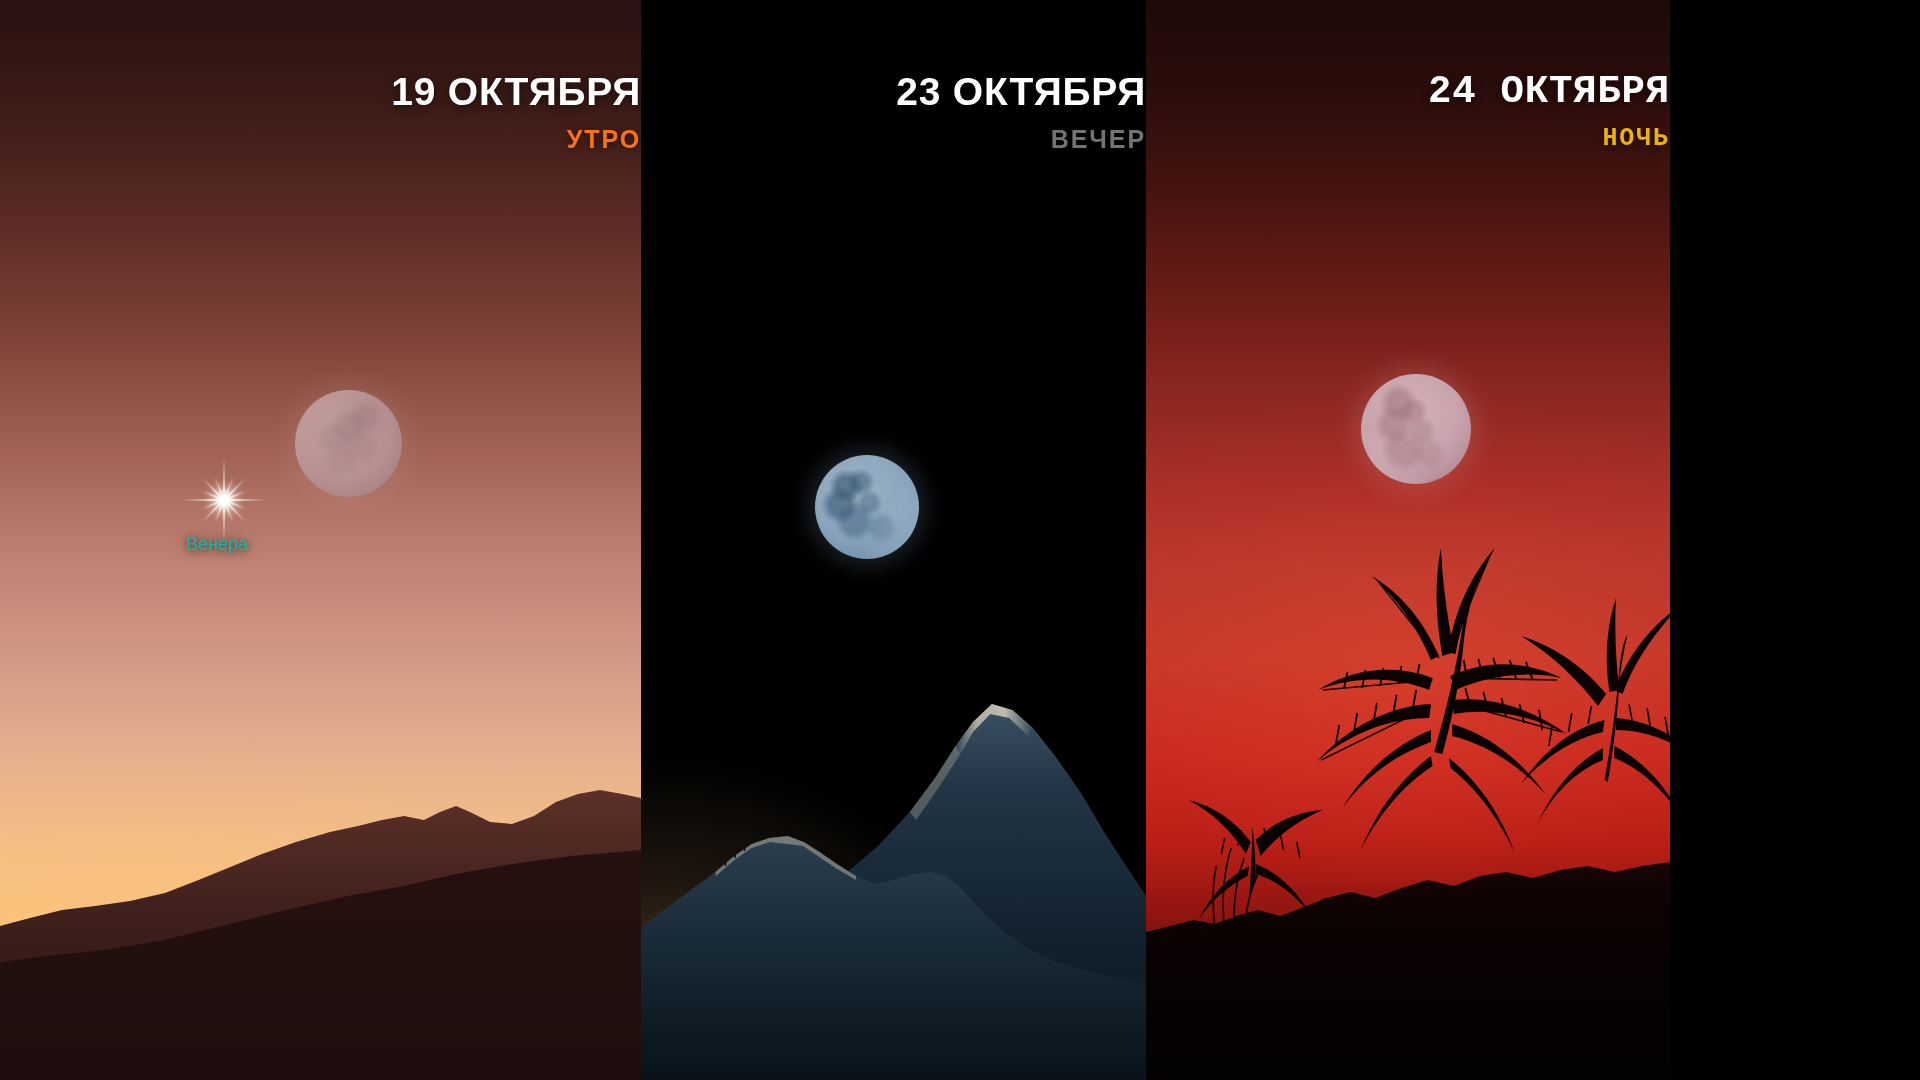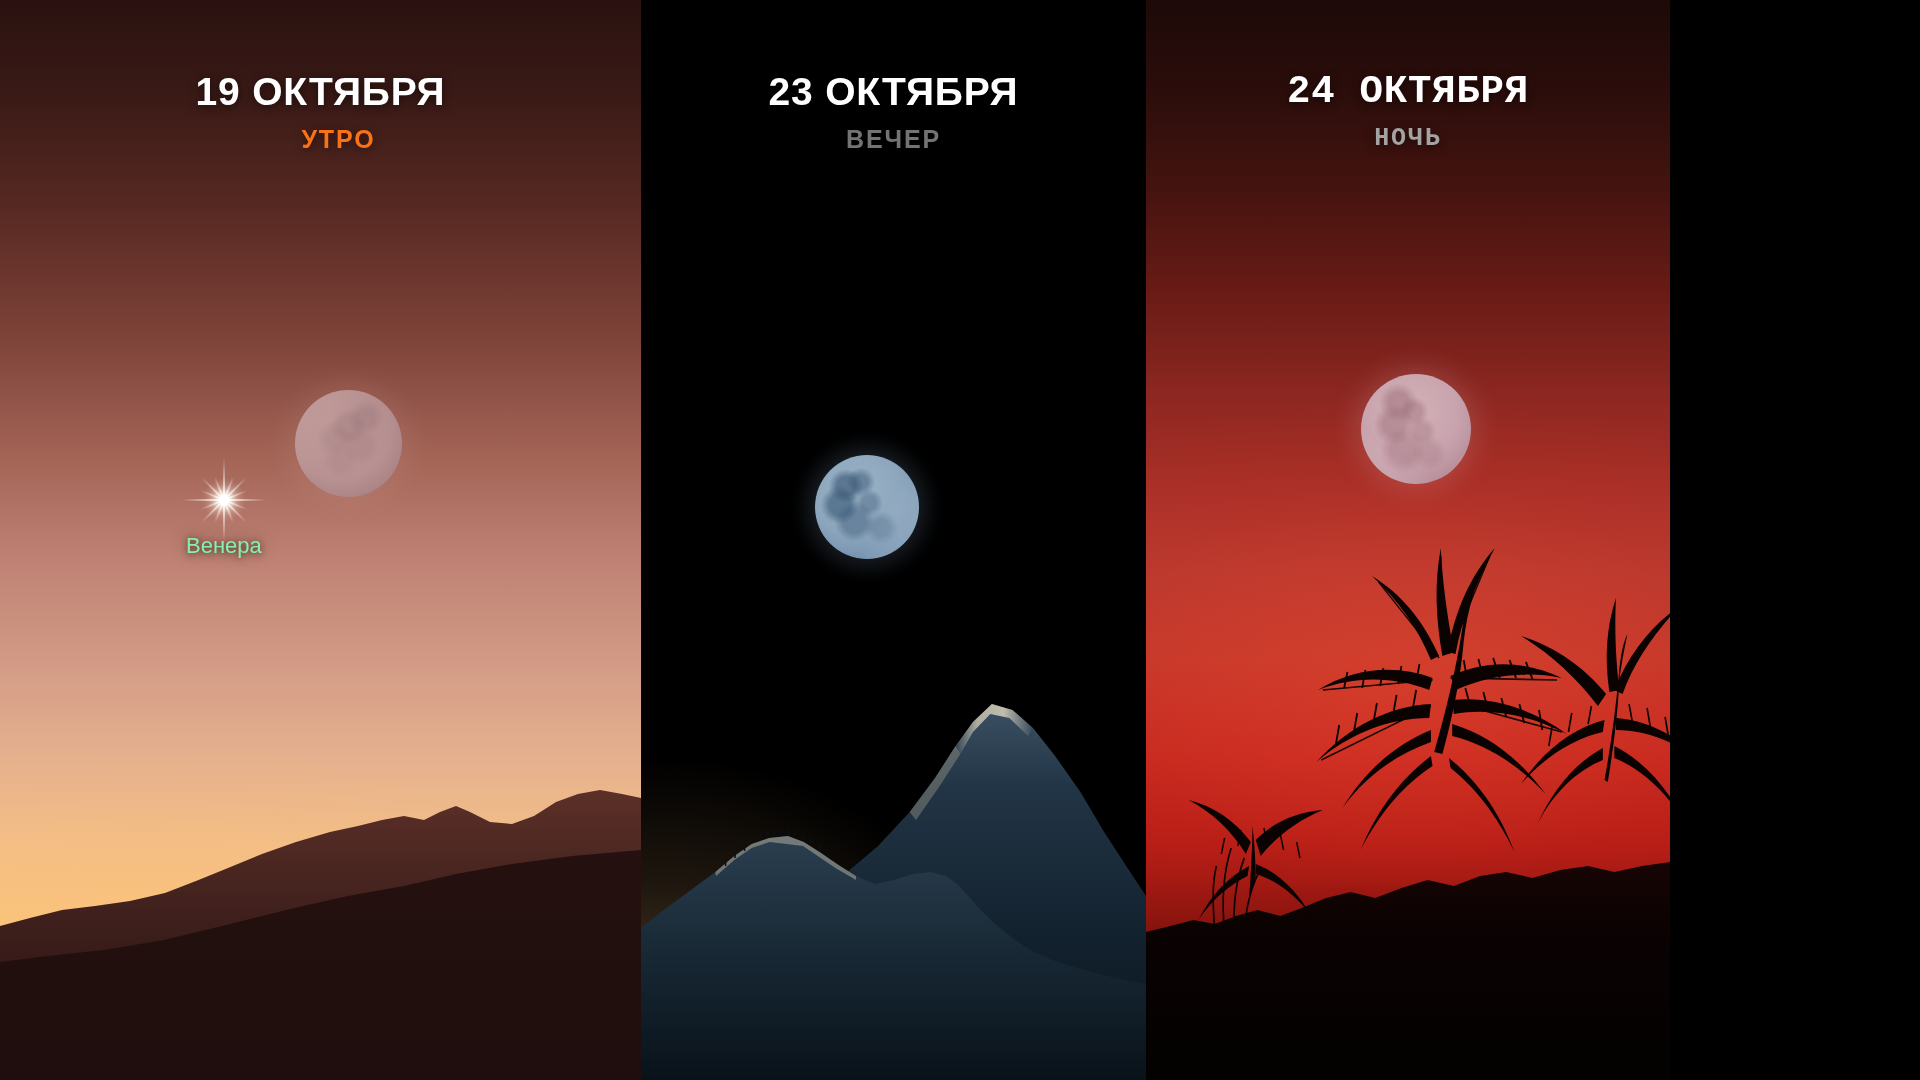--- a/index.html
+++ b/index.html
@@ -80,21 +80,21 @@
   }
   .glow-3{
     position:absolute; left:0; right:0; top:34%; height:48%;
     background:radial-gradient(ellipse 110% 70% at 50% 60%,
       rgba(232,70,45,.38) 0%, rgba(200,45,30,.10) 55%, rgba(180,30,20,0) 80%);
   }
 
   
   .hdr{
     position:absolute; left:0; right:0; top:72px;
-    text-align:center; z-index:40; pointer-events:none;
+    text-align:right; z-index:40; pointer-events:none;
   }
   .hdr .date{
     font-size:39px; font-weight:bold; color:#ffffff;
     letter-spacing:.8px; line-height:1.05;
     text-shadow:0 2px 10px rgba(0,0,0,.55);
   }
   .hdr .tod{
     margin-top:13px; font-size:25px; font-weight:bold;
     letter-spacing:1.9px; line-height:1.05;
     text-shadow:0 2px 9px rgba(0,0,0,.5);
@@ -178,22 +178,22 @@
   .venus{ left:222px; top:498px; width:4px; height:4px; }
   .venus .halo{ width:44px; height:44px;
     background:radial-gradient(circle, rgba(255,255,255,.95) 0%, rgba(255,248,238,.55) 16%, rgba(255,236,214,.22) 36%, rgba(255,230,205,0) 70%); }
   .venus .core{ width:11px; height:11px; box-shadow:0 0 9px 4px rgba(255,252,245,.95); }
   .venus .spike{ height:2px; width:84px; margin-left:-42px; margin-top:-1px; }
   .venus .s2{ width:62px; margin-left:-31px; }
   .venus .s3{ width:50px; margin-left:-25px; }
 
   
   .lbl{
-    position:absolute; z-index:35; color:#86efac;
-    font-size:22px; line-height:1; white-space:nowrap;
+    position:absolute; z-index:35; color:#14b8a6;
+    font-size:18px; line-height:1; white-space:nowrap;
     text-shadow:0 1px 7px rgba(0,0,0,.62), 0 0 18px rgba(0,0,0,.35);
   }
 
   
   .land{ position:absolute; left:0; right:0; bottom:0; }
   .land svg{ display:block; width:100%; height:100%; }
 
   .land1{ height:330px; }
   .land2{ height:420px; }
   .land3{ height:600px; }
@@ -422,17 +422,17 @@
             <path d="M120,452 C122,428 128,408 138,392"></path>
           </g>
         </g>
       </svg>
     </div>
 
     <div class="moon moon3"></div>
 
     <div class="hdr">
       <div class="date">24 ОКТЯБРЯ</div>
-      <div class="tod" style="color:#a3a3a3;">НОЧЬ</div>
+      <div class="tod" style="color:#eab308;">НОЧЬ</div>
     </div>
   </div>
 
 </div>
 
 </body></html>

